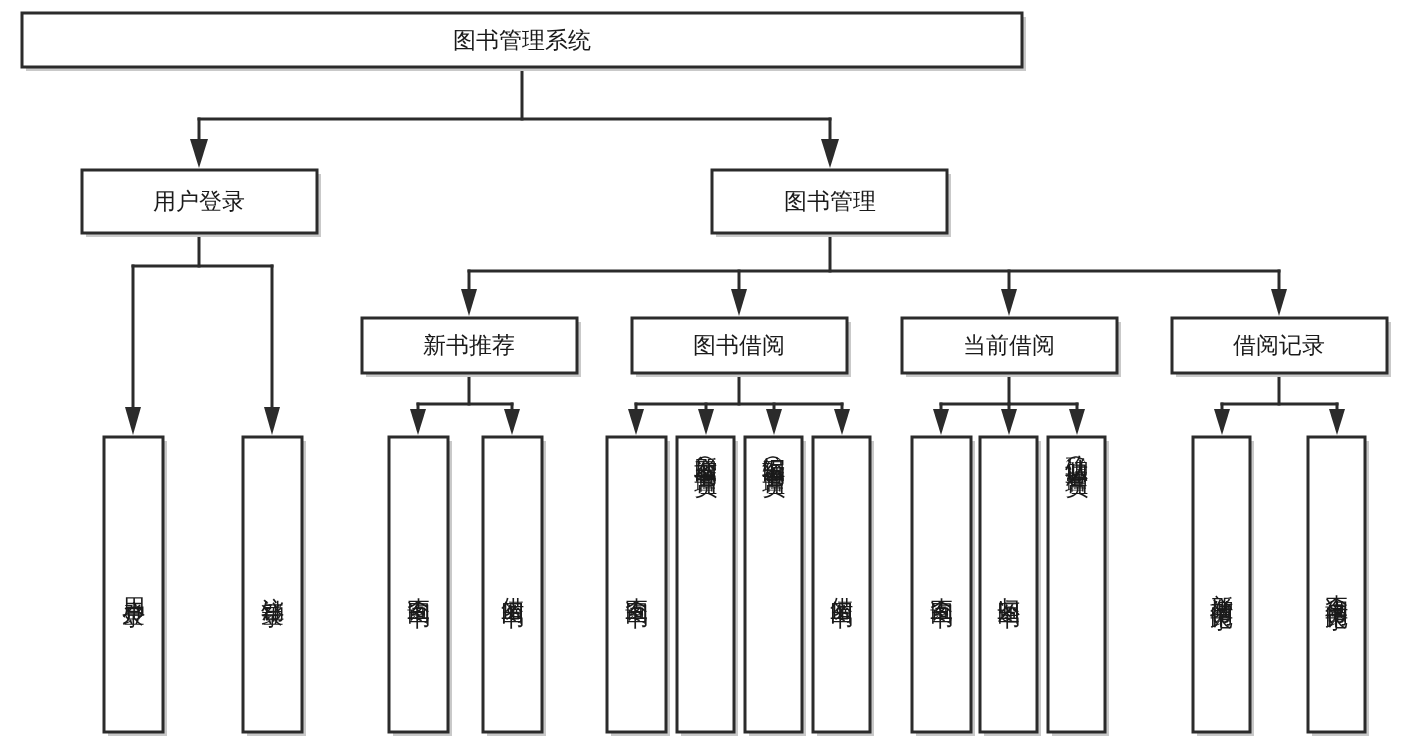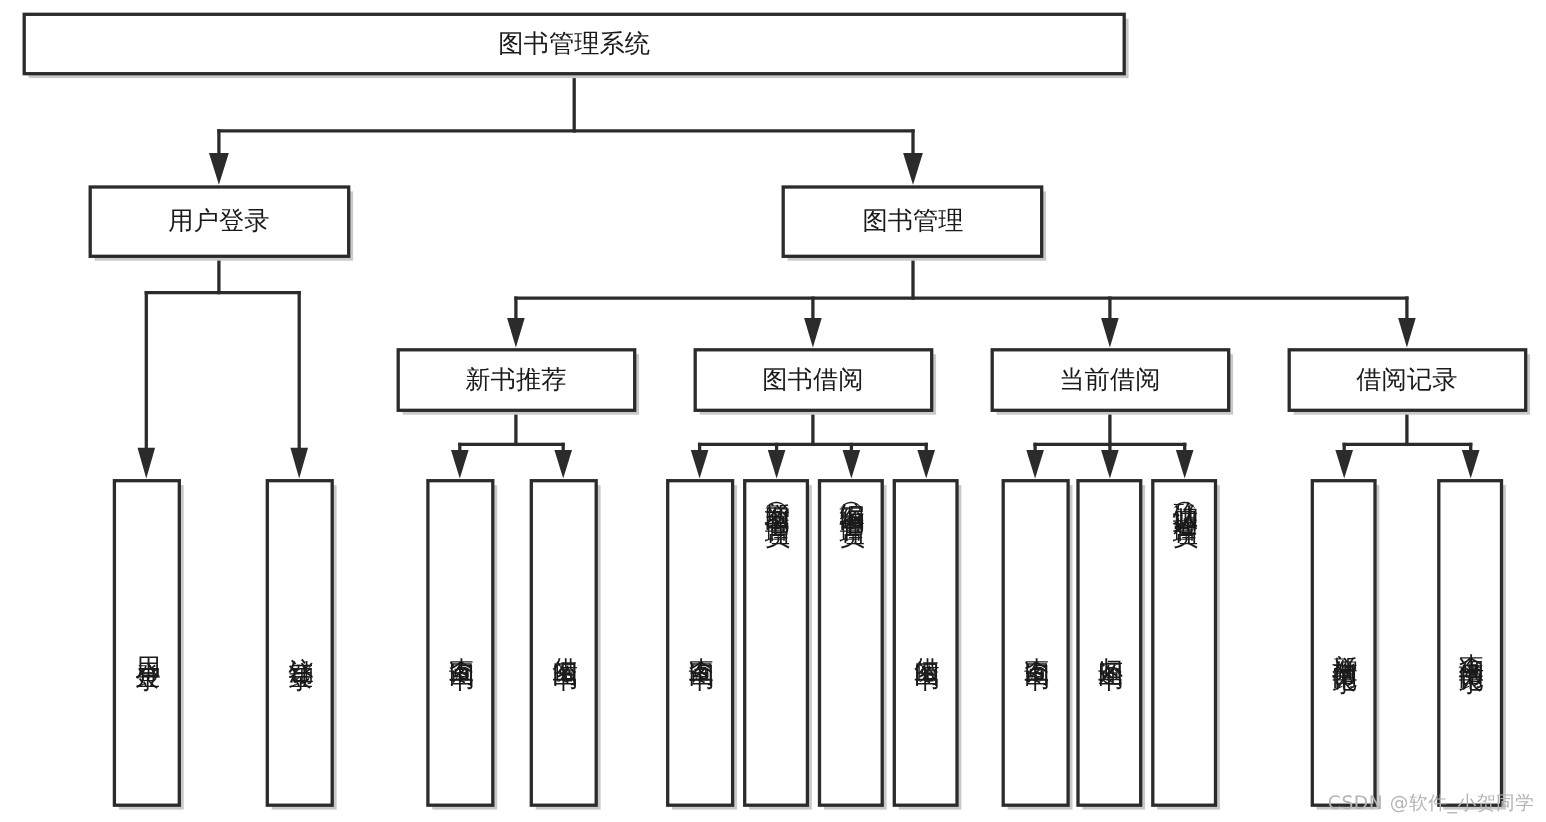--- a/index.html
+++ b/index.html
@@ -268,14 +268,13 @@
   <div class="leaf-label-wrap" style="left:1048px; top:437px; width:57px; height:295px; align-items:flex-start;">
     <span class="leaf-label">确认归还（管理员）</span>
   </div>
   <div class="leaf-label-wrap" style="left:1193px; top:437px; width:57px; height:295px;">
     <span class="leaf-label">新增借阅记录</span>
   </div>
   <div class="leaf-label-wrap" style="left:1308px; top:437px; width:57px; height:295px;">
     <span class="leaf-label">查询借阅记录</span>
   </div>
 
-  <div class="watermark">CSDN @软件_小贺同学</div>
 </div>
 
 </body></html>

